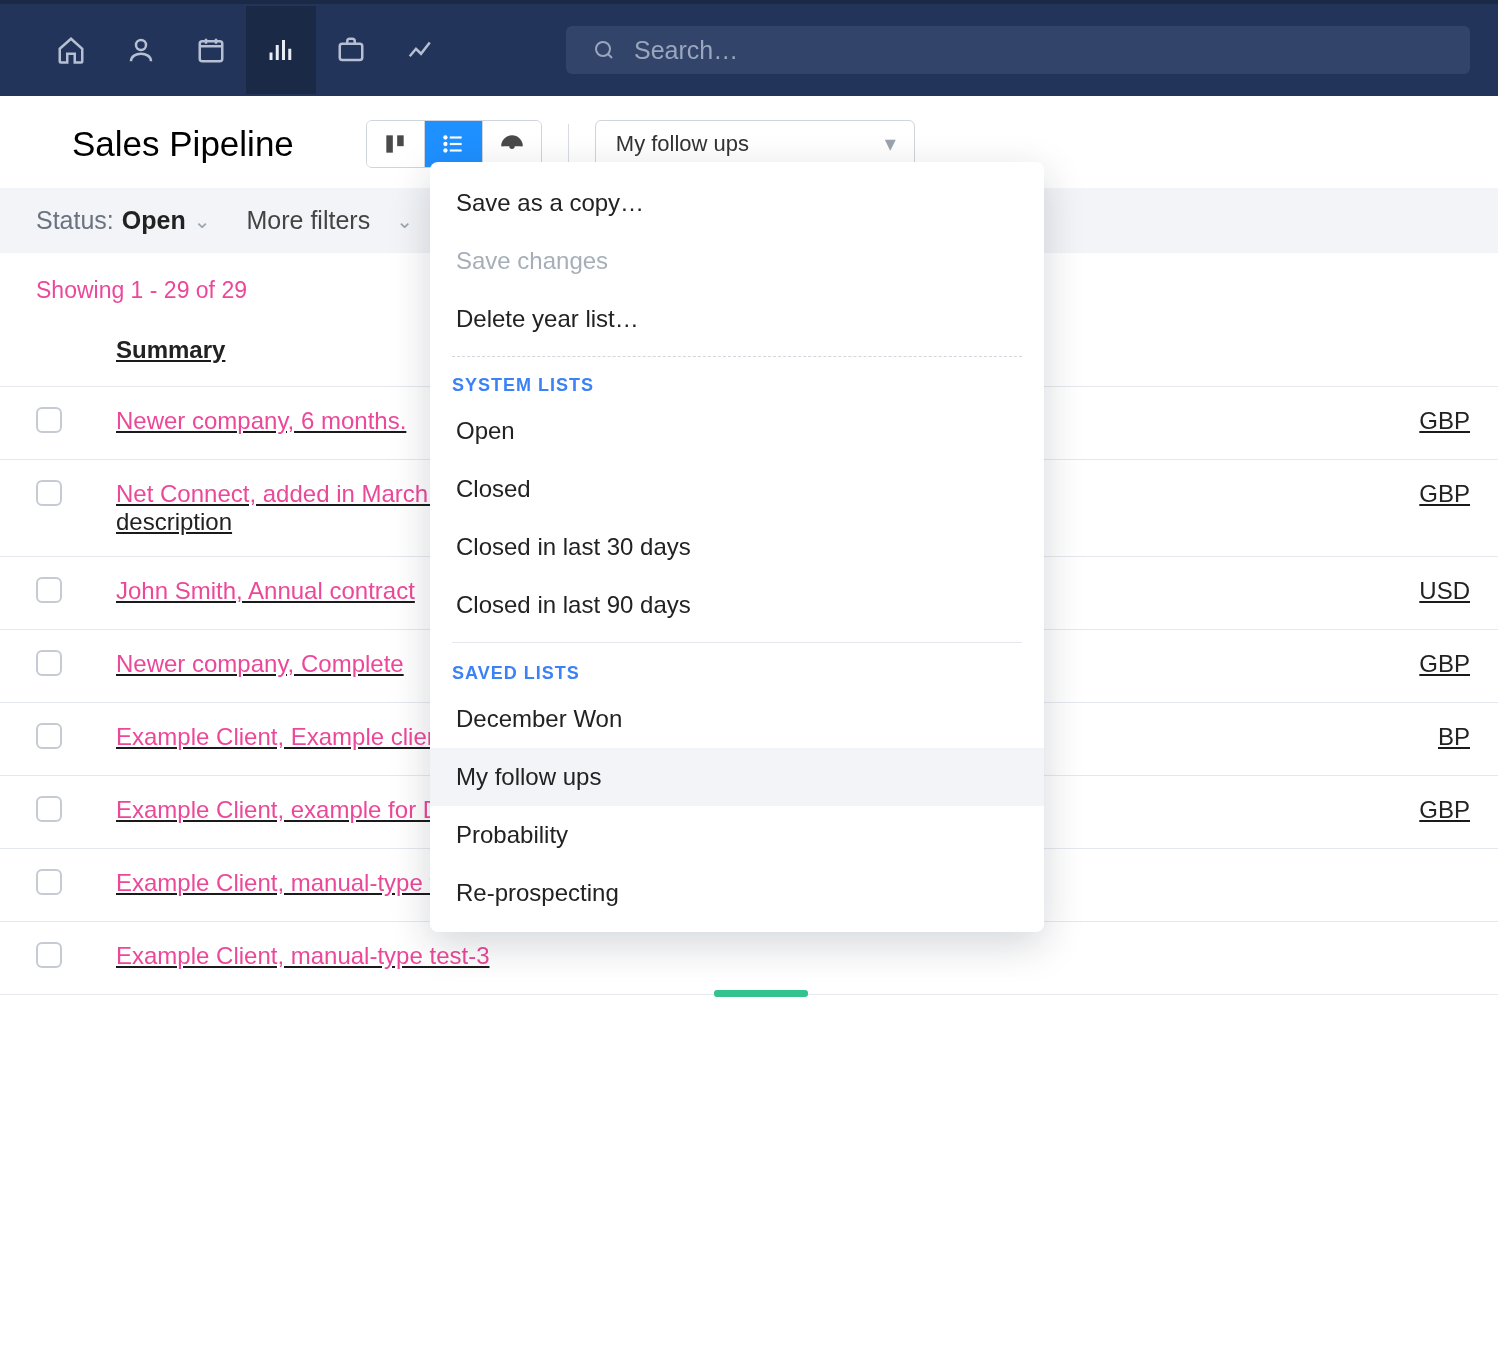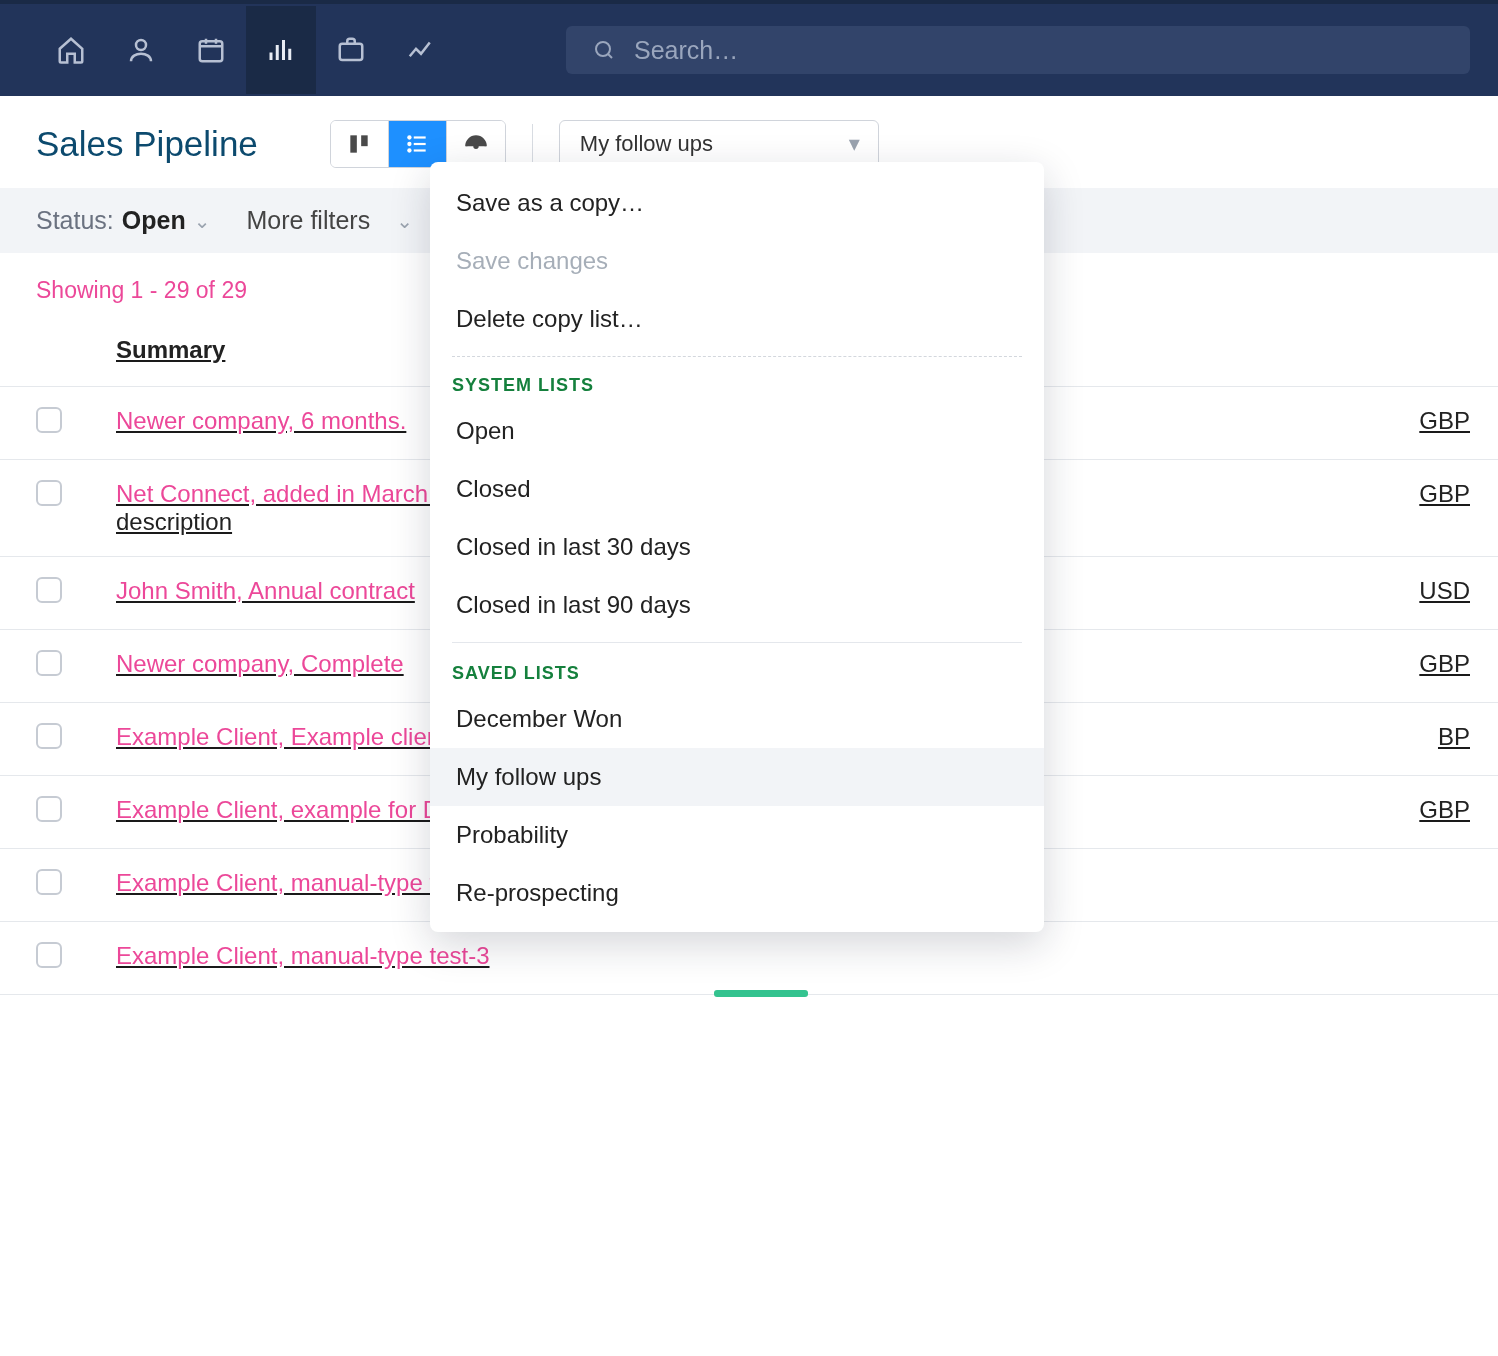--- a/index.html
+++ b/index.html
@@ -42,21 +42,21 @@
     background: transparent; border: none; outline: none;
     color: #e8ecf4; font-size: 25px; margin-left: 18px; flex:1;
   }
   .search-wrap input::placeholder { color: #9aa6bd; }
 
   .toolbar {
     display:flex; align-items:center;
     padding: 24px 28px 20px 36px;
     gap: 24px;
   }
-  .page-title { font-size: 35px; font-weight: 400; color: #0c4a6e; }
+  .page-title { font-size: 35px; font-weight: 400; color: #000000; margin-left: 36px; }
   .view-switch {
     display:flex;
     border: 1px solid #d0d4db;
     border-radius: 6px;
     overflow:hidden;
     margin-left: 48px;
   }
   .view-btn {
     width: 58px; height: 46px;
     display:flex;align-items:center;justify-content:center;
@@ -137,21 +137,21 @@
   }
   .pop-item.disabled{ color:#a6aeb8;}
   .pop-item.selected{ background:#f2f4f7;}
   .pop-sep{
     border-top:1px dashed #d3d7dd; margin: 8px 22px;
   }
   .pop-solid-sep{
     border-top:1px solid #e4e7ec; margin: 8px 22px 10px;
   }
   .pop-head{
-    font-size:18px; color:#15803d; letter-spacing:1px;
+    font-size:18px; color:#3b82f6; letter-spacing:1px;
     padding: 10px 22px 6px; font-weight:600;
   }
 </style>
 </head>
 <body>
 
 <div class="topbar">
   <div class="top-icons">
     <div class="top-icon">
       <svg viewBox="0 0 24 24">
@@ -294,21 +294,21 @@
         <td class="col-right"></td>
       </tr>
     </tbody>
 </table>
 
 <div class="green-bar"></div>
 
 <div class="popover">
   <div class="pop-item">Save as a copy…</div>
   <div class="pop-item disabled">Save changes</div>
-  <div class="pop-item">Delete copy list…</div>
+  <div class="pop-item">Delete year list…</div>
   <div class="pop-sep"></div>
   <div class="pop-head">SYSTEM LISTS</div>
   <div id="sys-list">
       <div class="pop-item">Open</div>
       <div class="pop-item">Closed</div>
       <div class="pop-item">Closed in last 30 days</div>
       <div class="pop-item">Closed in last 90 days</div>
     </div>
   <div class="pop-solid-sep"></div>
   <div class="pop-head">SAVED LISTS</div>

